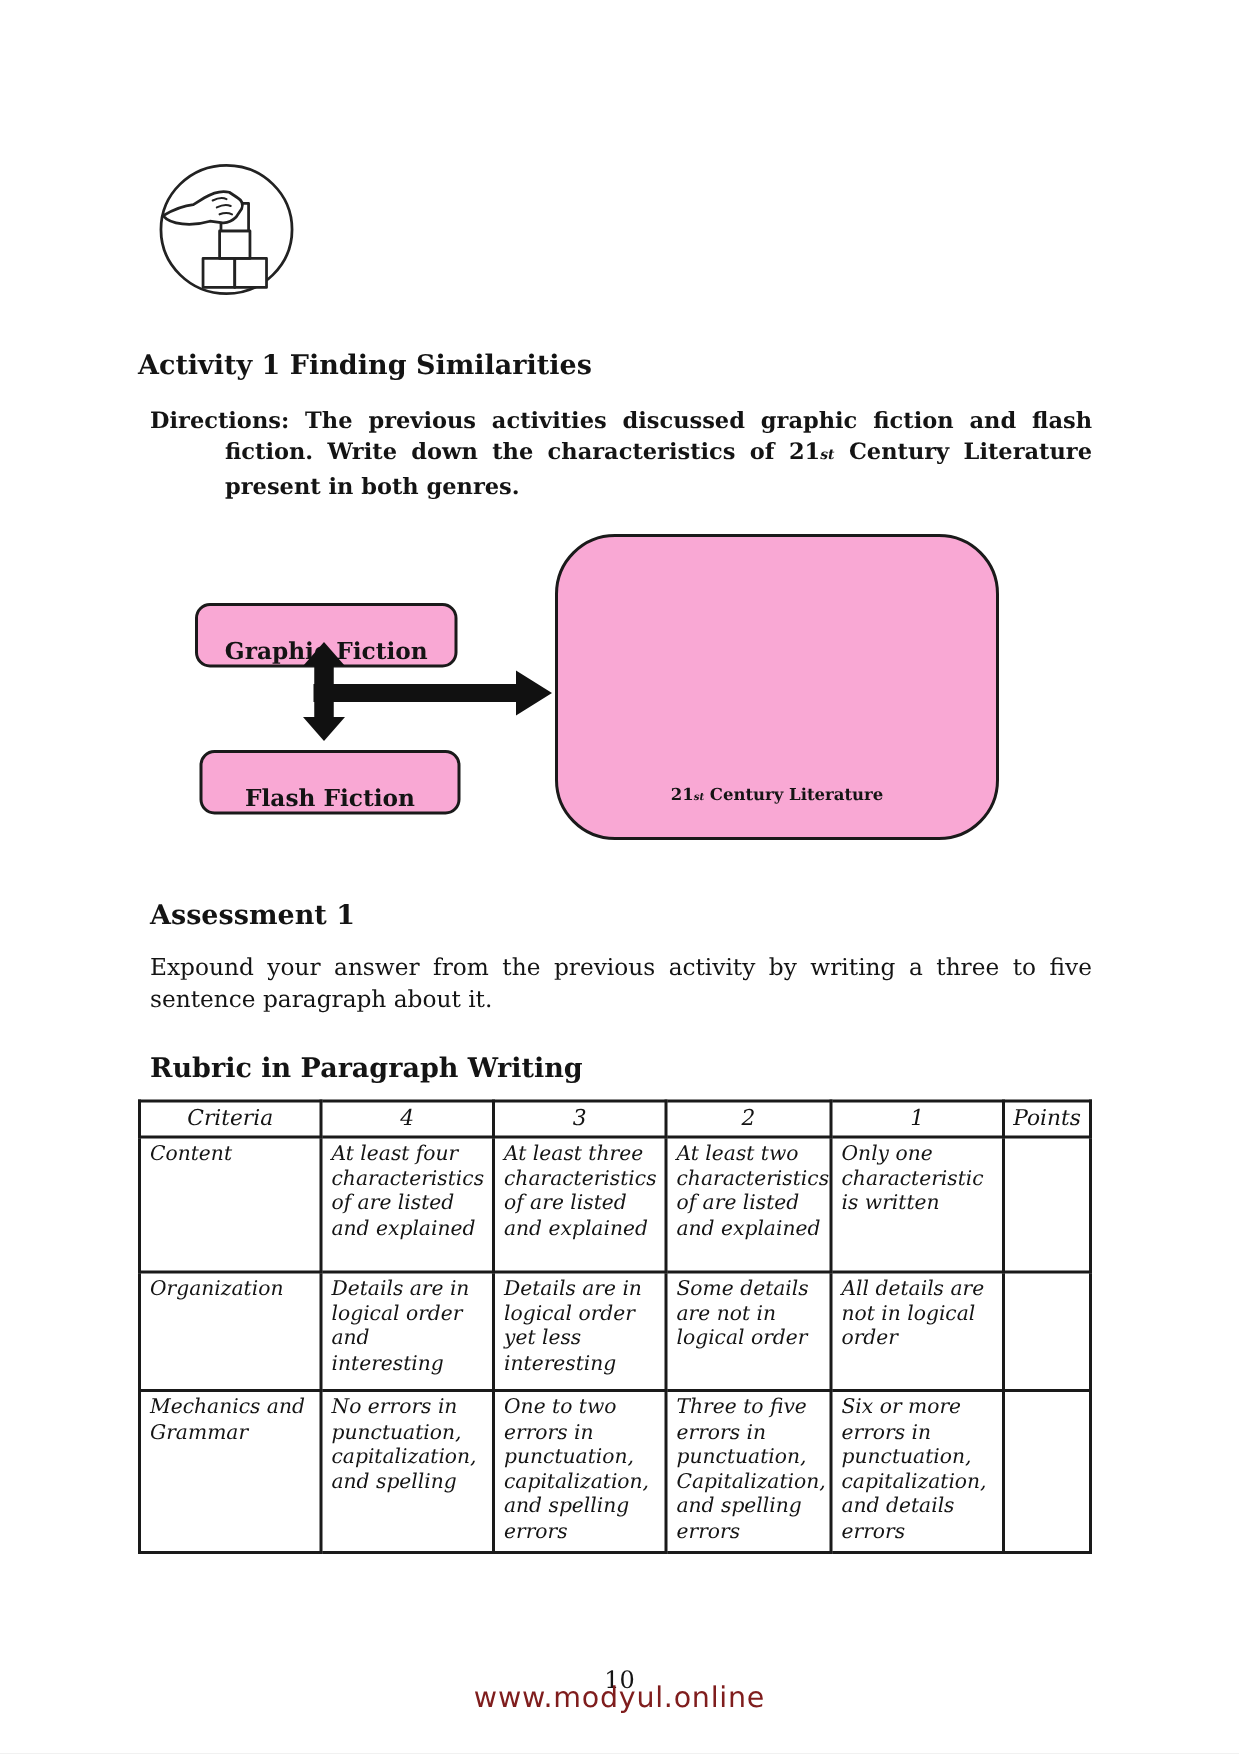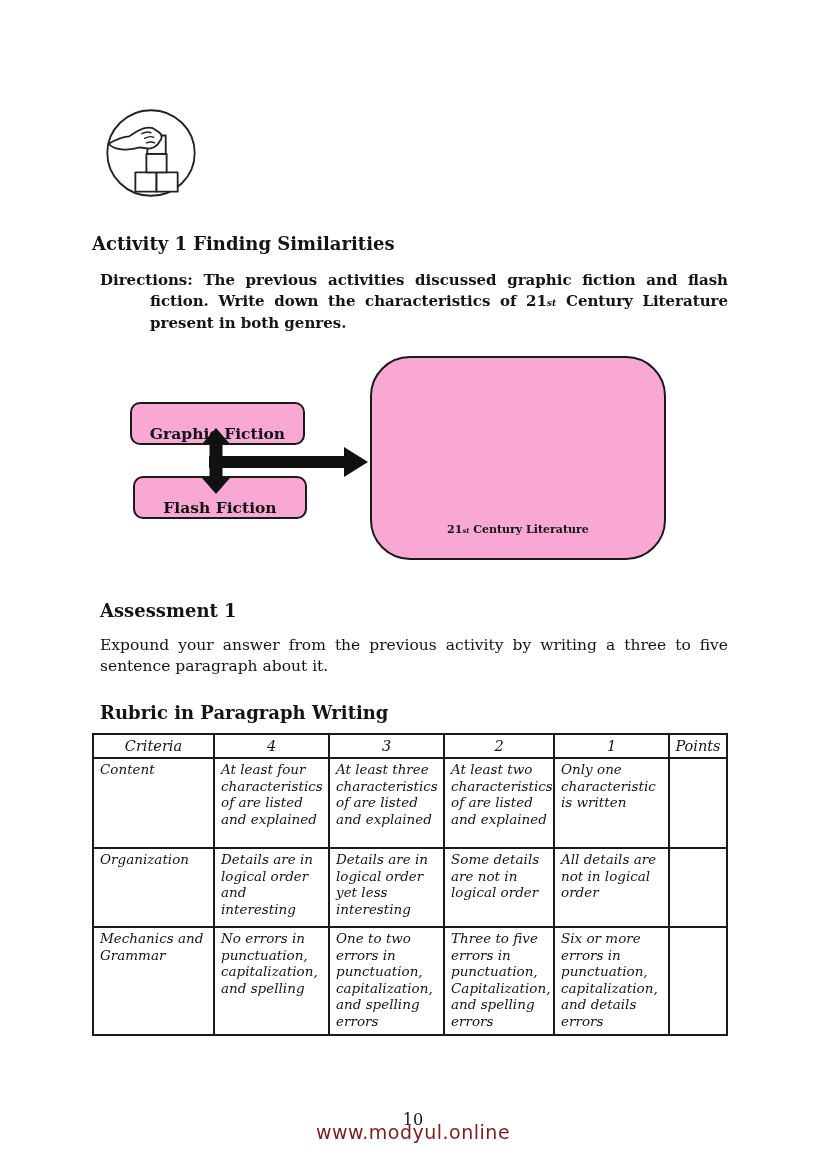--- a/index.html
+++ b/index.html
@@ -37,21 +37,21 @@
   }
   .sub-st { font-size: 62%; font-style: italic; }
 
   
   .d-box {
     border: 2px solid #1a1a1a; background: #f9a8d4;
     display: flex; align-items: flex-end; justify-content: center;
     font-weight: bold; font-size: 15.5px;
   }
   .box-graphic { left: 130px; top: 402px; width: 175px; height: 43px; border-radius: 10px; }
-  .box-flash   { left: 133px; top: 476px; width: 174px; height: 43px; border-radius: 10px; }
+  .box-flash   { left: 133px; top: 500px; width: 174px; height: 43px; border-radius: 10px; }
   .box-target  {
     left: 370px; top: 356px; width: 296px; height: 204px;
     border-radius: 40px; padding-bottom: 22px; font-size: 11px;
   }
   .arrows-svg { left: 198px; top: 424px; width: 175px; height: 74px; z-index: 3; }
 
   
   .assessment-heading { left: 100px; top: 600px; font-size: 18px; font-weight: bold; }
   .assessment-body {
     left: 100px; top: 635px; width: 628px;

